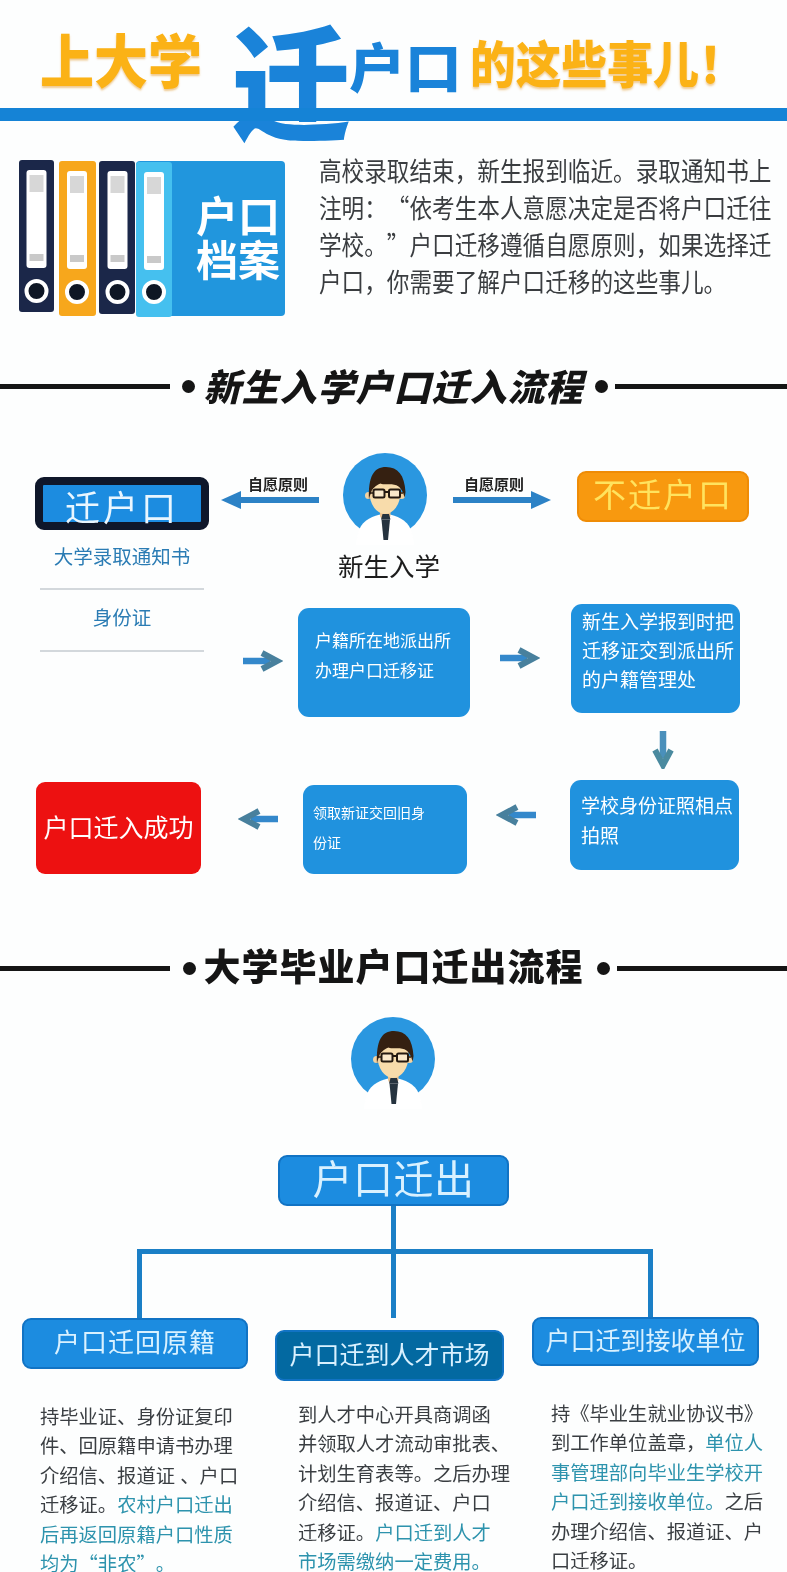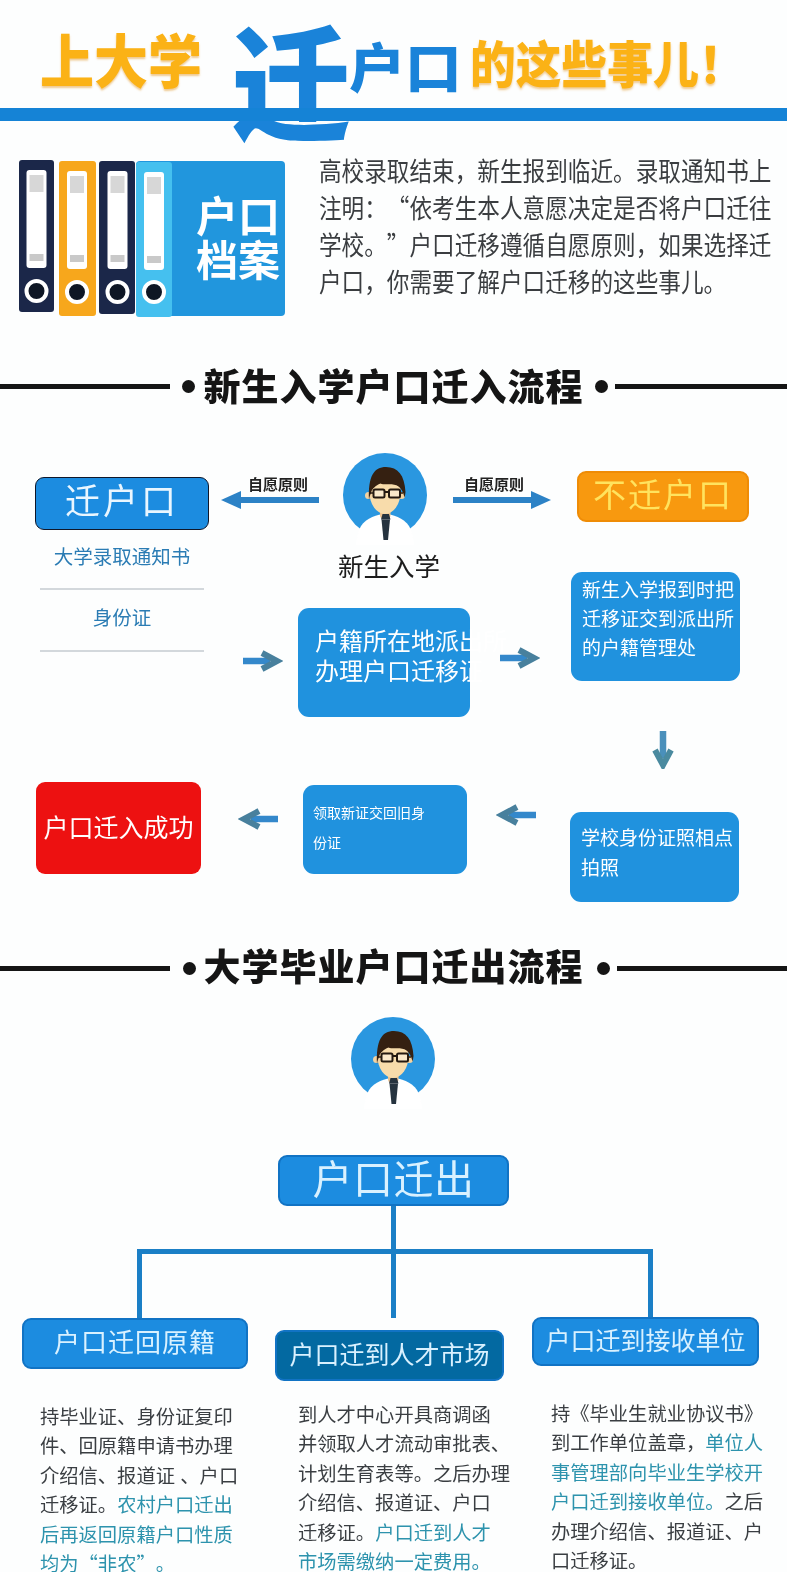--- a/index.html
+++ b/index.html
@@ -69,25 +69,25 @@
 
   <div class="abs" style="left:319px;top:154px;font-size:26px;line-height:37px;color:#3a3d40;white-space:nowrap;transform:scale(0.87,1);transform-origin:top left;">
     高校录取结束，新生报到临近。录取通知书上<br>
     注明：<span class="q">“</span>依考生本人意愿决定是否将户口迁往<br>
     学校。<span class="q">”</span>户口迁移遵循自愿原则，如果选择迁<br>
     户口，你需要了解户口迁移的这些事儿。
   </div>
 
   <div class="tline" style="left:0;top:384px;width:170px;"></div>
   <div class="dot" style="left:182px;top:380px;"></div>
-  <div class="abs title" style="left:0;top:358px;width:787px;text-align:center;font-size:37px;">新生入学户口迁入流程</div>
+  <div class="abs title" style="left:0;top:358px;width:787px;text-align:center;font-size:37px;font-style:italic;">新生入学户口迁入流程</div>
   <div class="dot" style="left:595px;top:380px;"></div>
   <div class="tline" style="left:615px;top:384px;width:172px;"></div>
 
-  <div class="btn" style="left:35px;top:477px;width:174px;height:53px;background:#1c8ce0;border:1px solid #0f172a;box-sizing:border-box;
+  <div class="btn" style="left:35px;top:477px;width:174px;height:53px;background:#1c8ce0;border:8px solid #0f172a;box-sizing:border-box;
        font-size:35px;line-height:48px;color:#e9f6ff;letter-spacing:3px;">迁户口</div>
 
   <div class="btn" style="left:577px;top:471px;width:172px;height:51px;background:#f8990f;border:2px solid #ef8c06;box-sizing:border-box;
        font-size:33px;line-height:46px;color:#ffe35e;letter-spacing:2px;">不迁户口</div>
 
   <div class="abs" style="left:342px;top:452px;">
   <svg width="88" height="94" viewBox="0 0 88 94">
     <circle cx="43" cy="43" r="42" fill="#2a97e0"></circle>
     <path d="M43 62 C36 62 24 66 19 74 C16 79 14.5 86 14 93 L72 93 C71.5 86 70 79 67 74 C62 66 50 62 43 62 Z" fill="#ffffff"></path>
     <rect x="38" y="54" width="10.5" height="13" rx="4" fill="#eec38f"></rect>
@@ -119,24 +119,24 @@
       <polygon points="100,12 80,3 80,21" fill="#2c82c6"></polygon>
     </svg>
   </div>
   <div class="lbl" style="left:464px;top:473px;">自愿原则</div>
 
   <div class="listitem" style="top:541px;">大学录取通知书</div>
   <div class="sep" style="top:588px;"></div>
   <div class="listitem" style="top:602px;">身份证</div>
   <div class="sep" style="top:650px;"></div>
 
-  <div class="bluebox" style="left:298px;top:608px;width:172px;height:109px;font-size:24px;line-height:29.5px;padding:19px 0 0 17px;box-sizing:border-box;">
+  <div class="bluebox" style="left:298px;top:608px;width:172px;height:109px;font-size:17px;line-height:29.5px;padding:19px 0 0 17px;box-sizing:border-box;">
     户籍所在地派出所<br>办理户口迁移证
   </div>
-  <div class="bluebox" style="left:571px;top:572px;width:169px;height:109px;font-size:19px;line-height:29px;padding:4px 0 0 11px;box-sizing:border-box;">
+  <div class="bluebox" style="left:571px;top:604px;width:169px;height:109px;font-size:19px;line-height:29px;padding:4px 0 0 11px;box-sizing:border-box;">
     新生入学报到时把<br>迁移证交到派出所<br>的户籍管理处
   </div>
 
   <div class="abs" style="left:243px;top:650px;">
     <svg width="40" height="22" viewBox="0 0 40 22">
       <rect x="0" y="7.75" width="27" height="6.5" fill="#3488cb"></rect>
       <polyline points="19,3 34,11 19,19" stroke="#48809d" stroke-width="6" fill="none"></polyline>
     </svg>
   </div>
   <div class="abs" style="left:500px;top:647px;">
@@ -150,21 +150,21 @@
       <rect x="7.75" y="0" width="6.5" height="27" fill="#4a90bb"></rect>
       <polyline points="3,19 11,34 19,19" stroke="#4a8a9f" stroke-width="6" fill="none"></polyline>
     </svg>
   </div>
 
   <div class="btn" style="left:36px;top:782px;width:165px;height:92px;background:#ed1111;border-radius:9px;
        font-size:25px;line-height:92px;color:#ffffff;">户口迁入成功</div>
   <div class="bluebox" style="left:303px;top:785px;width:164px;height:89px;font-size:14px;line-height:29.5px;padding:14px 0 0 10px;box-sizing:border-box;">
     领取新证交回旧身<br>份证
   </div>
-  <div class="bluebox" style="left:570px;top:812px;width:169px;height:90px;font-size:19px;line-height:29.5px;padding:12px 0 0 11px;box-sizing:border-box;">
+  <div class="bluebox" style="left:570px;top:780px;width:169px;height:90px;font-size:19px;line-height:29.5px;padding:12px 0 0 11px;box-sizing:border-box;">
     学校身份证照相点<br>拍照
   </div>
   <div class="abs" style="left:238px;top:808px;">
     <svg width="40" height="22" viewBox="0 0 40 22">
       <rect x="13" y="7.75" width="27" height="6.5" fill="#3488cb"></rect>
       <polyline points="21,3 6,11 21,19" stroke="#48809d" stroke-width="6" fill="none"></polyline>
     </svg>
   </div>
   <div class="abs" style="left:496px;top:804px;">
     <svg width="40" height="22" viewBox="0 0 40 22">

